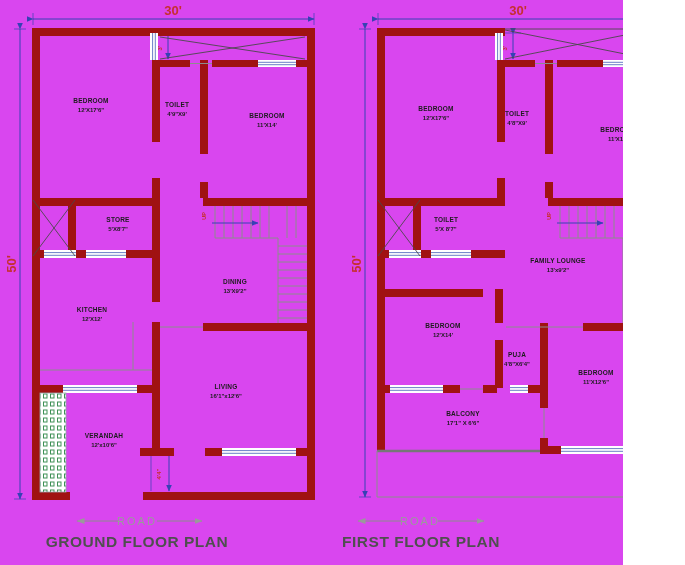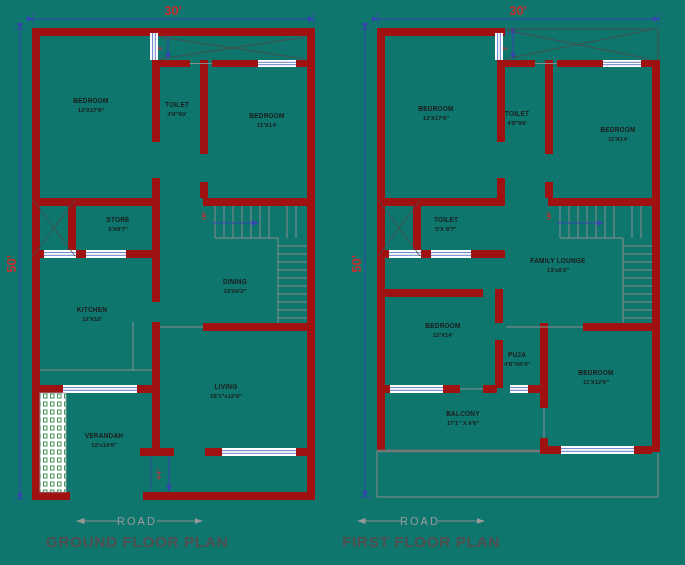--- a/index.html
+++ b/index.html
@@ -1,16 +1,16 @@
 <!DOCTYPE html>
 <html><head>
 <meta charset="utf-8">
 <style>
   html,body{margin:0;padding:0;background:#ffffff;}
-  .canvas{position:relative;width:685px;height:565px;background:#0f766e;overflow:hidden;}
+  .canvas{position:relative;width:623px;height:565px;background:#d946ef;overflow:hidden;}
   svg text{font-family:"Liberation Sans",sans-serif;}
   .w{fill:#a01212;}
   .dl{stroke:#3742b4;stroke-width:1;fill:none;}
   .dlt{stroke:#3742b4;stroke-width:0.7;fill:none;}
   .gl{stroke:#8c8c8c;stroke-width:1;fill:none;}
   .glk{stroke:#777777;stroke-width:2.5;fill:none;}
   .xl{stroke:#4a4a4a;stroke-width:0.9;fill:none;}
   .wl{stroke:#6b7fc7;stroke-width:1;fill:none;}
   .ww{fill:#ffffff;}
   .rn{font-size:6.5px;font-weight:bold;fill:#1c1c1c;text-anchor:middle;letter-spacing:.2px;}

